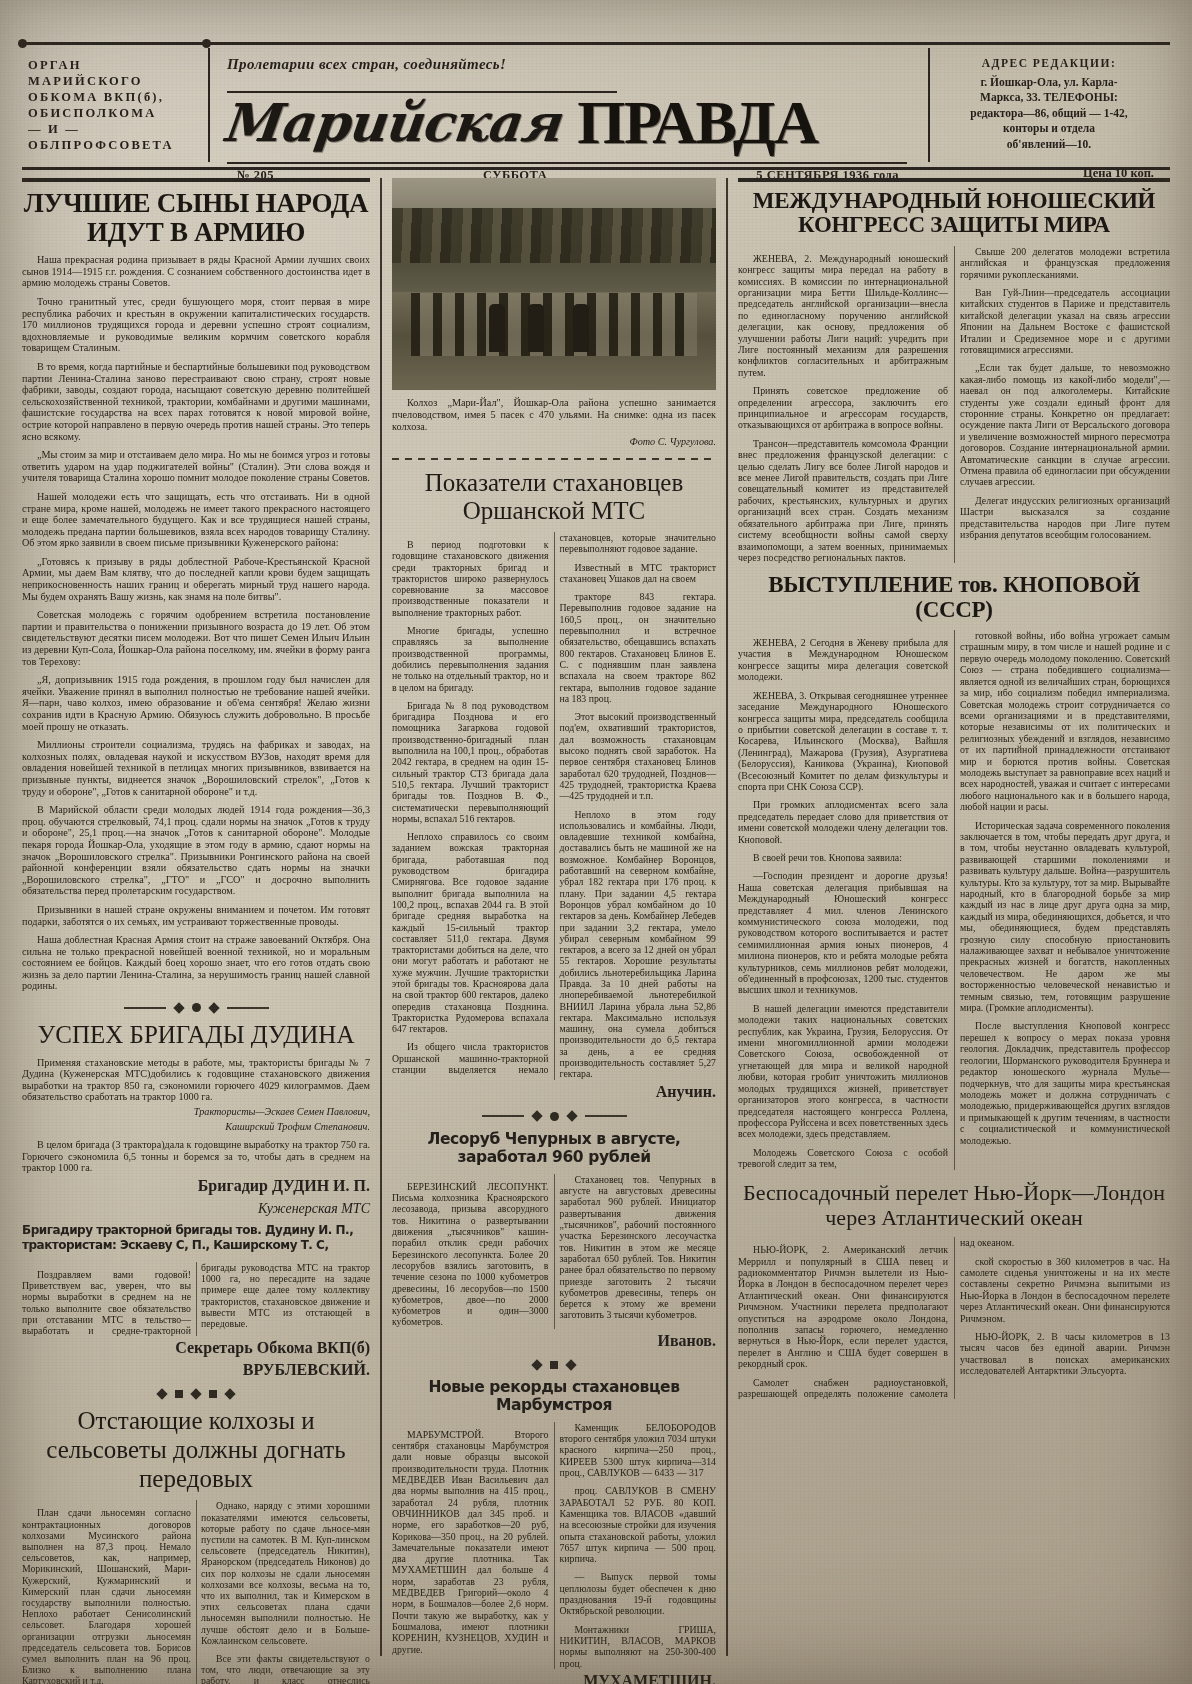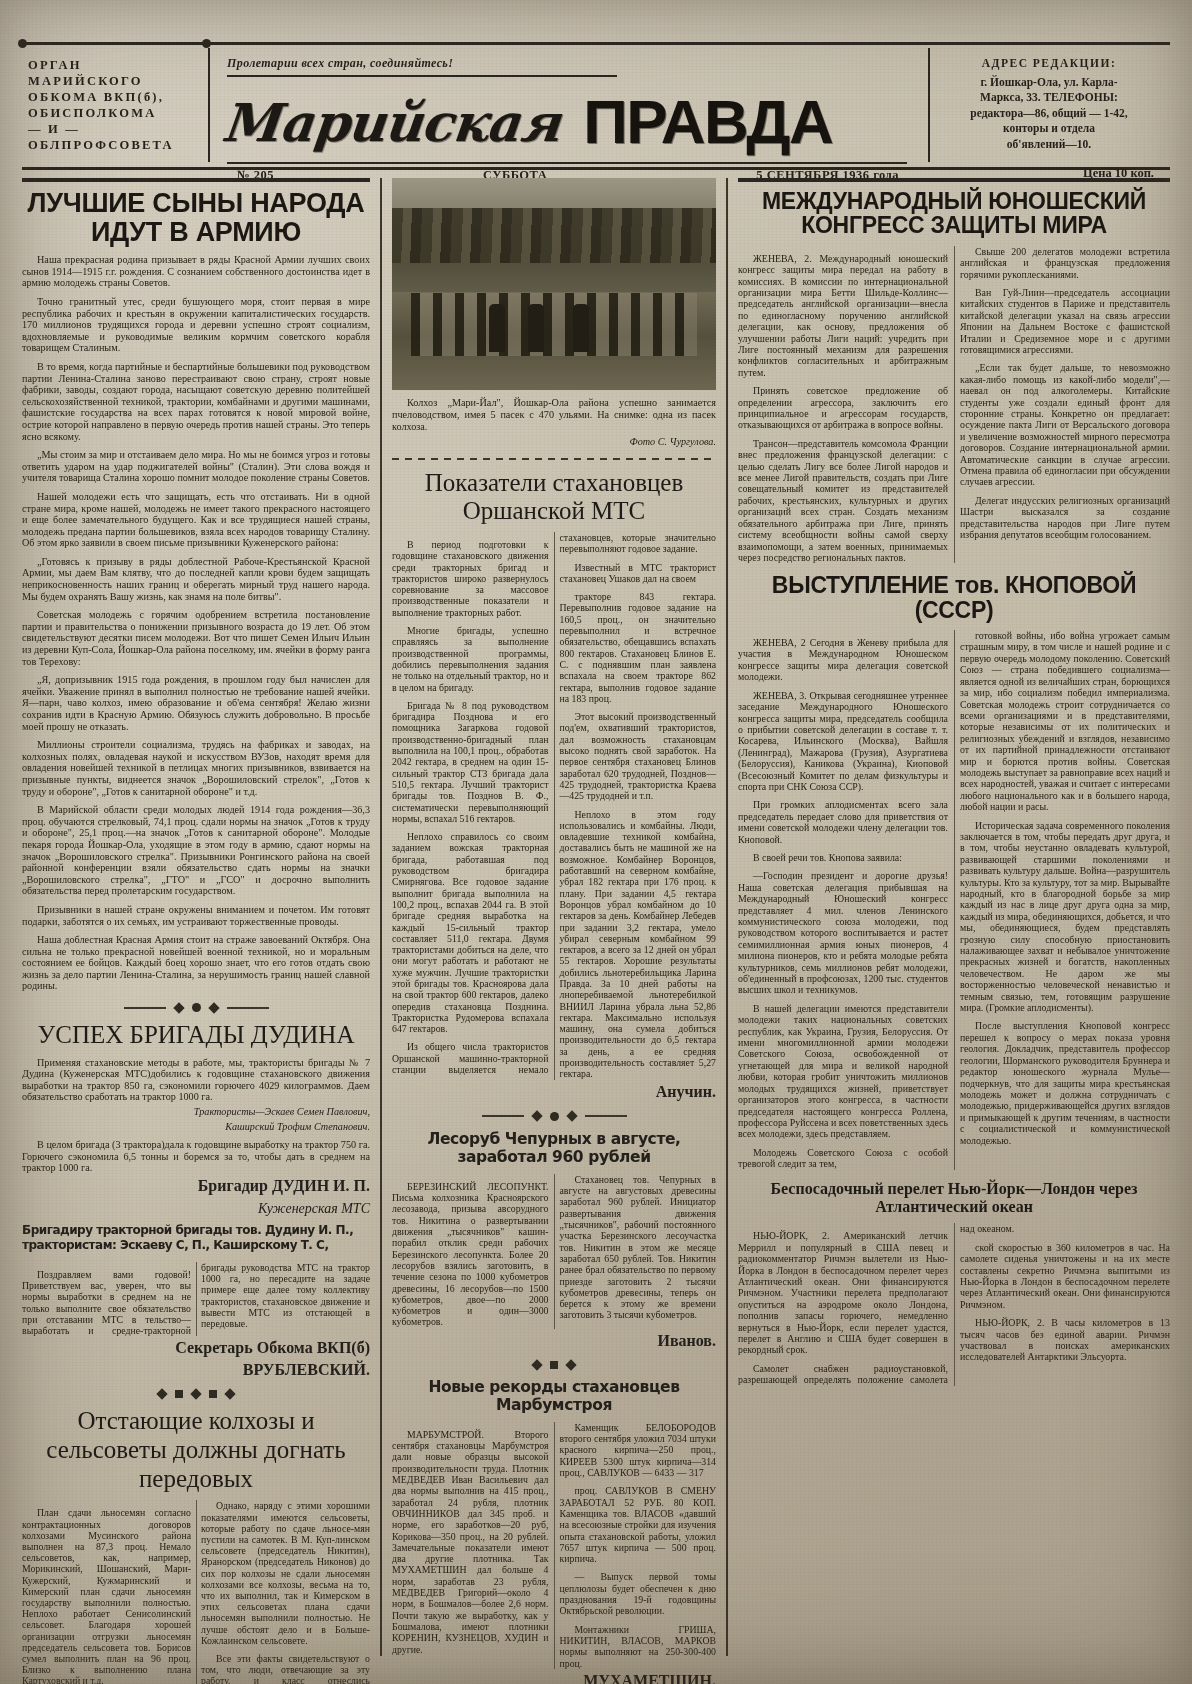--- a/index.html
+++ b/index.html
@@ -28,47 +28,47 @@
   .masthead{position:absolute;left:22px;top:42px;width:1148px;height:128px;}
   .mh-rule{position:absolute;left:0;right:0;height:3px;background:#2a2520;}
   .mh-rule.top{top:0;} .mh-rule.bot{bottom:0;}
   .mh-dot{position:absolute;width:9px;height:9px;border-radius:50%;background:#2a2520;}
   .organ{position:absolute;left:6px;top:6px;width:180px;height:114px;
     border-right:2px solid #2a2520;display:flex;flex-direction:column;
     align-items:flex-start;justify-content:center;text-align:center;
     font-family:"Liberation Serif",serif;font-weight:700;font-size:12.5px;
     letter-spacing:2.2px;line-height:16px;color:#241f1a;}
   .slogan{position:absolute;left:205px;top:14px;width:390px;
-    font-style:italic;font-weight:700;font-size:12px;letter-spacing:.4px;
-    border-bottom:2px solid #2a2520;padding-bottom:4px;color:#241f1a;}
+    font-style:italic;font-weight:700;font-size:15px;letter-spacing:.4px;
+    border-bottom:2px solid #2a2520;padding-bottom:18px;color:#241f1a;}
   .title-wrap{position:absolute;left:205px;top:44px;width:680px;height:72px;display:flex;align-items:center;}
   .t-script{font-family:"DejaVu Serif",serif;font-style:italic;font-weight:700;
     font-size:52px;letter-spacing:-1px;color:#1d1915;transform:skewX(-9deg);
     text-shadow:1px 1px 0 rgba(40,32,24,.45);}
-  .t-block{font-family:Liberation Sans, sans-serif;font-weight:700;font-size:62px;
-    letter-spacing:-1.5px;color:#17130f;margin-left:20px;line-height:62px;
+  .t-block{font-family:Liberation Serif, serif;font-weight:700;font-size:62px;
+    letter-spacing:-1.5px;color:#17130f;margin-left:14px;line-height:62px;
     text-shadow:1px 1px 0 rgba(30,24,18,.5);}
   .addr{position:absolute;right:6px;top:6px;width:236px;height:114px;
     border-left:2px solid #2a2520;padding:8px 6px 0 10px;box-sizing:border-box;
     text-align:center;font-size:11.5px;line-height:15.5px;font-weight:700;color:#241f1a;}
   .addr .hd{letter-spacing:1.5px;margin-bottom:3px;}
   .dateline{position:absolute;left:205px;top:120px;width:680px;
     border-top:2px solid #2a2520;display:flex;justify-content:space-between;
     padding:4px 8px 0 10px;box-sizing:border-box;font-size:12.5px;font-weight:700;letter-spacing:.5px;}
   .price{position:absolute;right:16px;top:124px;font-size:12.5px;font-weight:700;}
 
   
   .cols{position:absolute;left:22px;top:178px;width:1148px;height:1478px;display:flex;}
   .col{box-sizing:border-box;}
   .col-l{width:358px;padding-right:10px;}
   .col-m{width:348px;padding:0 10px;border-left:2px solid #3b352c;border-right:2px solid #3b352c;}
   .col-r{width:442px;padding-left:10px;}
   .topbar{height:4px;background:#2a2520;margin-bottom:7px;}
 
-  h1.hl{font-family:Liberation Sans, sans-serif;font-weight:700;text-align:center;
+  h1.hl{font-family:Liberation Serif, serif;font-weight:700;text-align:center;
     margin:0 0 8px;line-height:1.06;color:#1b1713;letter-spacing:-.3px;}
   .hl-xl{font-size:27px;}
   .hl-cond{font-size:23px;letter-spacing:-.6px;}
   h2.sub{font-family:"Liberation Serif",serif;font-weight:400;text-align:center;
     font-size:25px;margin:4px 0 8px;line-height:1.1;color:#1f1b17;}
   h2.sub2{font-family:"Liberation Serif",serif;font-weight:400;text-align:center;
     font-size:25px;margin:6px 0 7px;line-height:1.15;color:#1f1b17;}
   h3.bold-hd{font-family:"DejaVu Sans",sans-serif;font-weight:700;font-size:15.5px;
     text-align:center;margin:5px 0 7px;line-height:1.2;letter-spacing:-.4px;}
   h3.bold-lft{font-family:"DejaVu Sans",sans-serif;font-weight:700;font-size:12px;
@@ -297,21 +297,21 @@
         <p>При громких аплодисментах всего зала председатель передает слово для приветствия от имени советской молодежи члену делегации тов. Кноповой.</p>
         <p>В своей речи тов. Кнопова заявила:</p>
         <p>—Господин президент и дорогие друзья! Наша советская делегация прибывшая на Международный Юношеский конгресс представляет 4 мил. членов Ленинского коммунистического союза молодежи, под руководством которого воспитывается и растет семимиллионная армия юных пионеров, 4 милиона пионеров, кто и ребята молодые ребята культурников, семь миллионов ребят молодежи, об'единенный в профсоюзах, 1200 тыс. студентов высших школ и техникумов.</p>
         <p>В нашей делегации имеются представители молодежи таких национальных советских республик, как Украина, Грузия, Белоруссия. От имени многомиллионной армии молодежи Советского Союза, освобожденной от угнетающей для мира и великой народной любви, которая гробит уничтожить миллионов молодых трудящихся жизней, приветствует организаторов этого конгресса, в частности председателя настоящего конгресса Роллена, профессора Руйссена и всех поветственных здесь всех молодежи, здесь представляем.</p>
         <p>Молодежь Советского Союза с особой тревогой следит за тем,</p>
         <p>готовкой войны, ибо война угрожает самым страшным миру, в том числе и нашей родине и с первую очередь молодому поколению. Советский Союз — страна победившего социализма—является одной из величайших стран, борющихся за мир, ибо социализм победил империализма. Советская молодежь строит сотрудничается со всеми организациями и в представителями, которые независимы от их политических и религиозных убеждений и взглядов, независимо от их партийной принадлежности отстаивают мир и борются против войны. Советская молодежь выступает за равноправие всех наций и всех народностей, уважая и считает с интересами любого национального как и в большего народа, любой нации и расы.</p>
         <p>Историческая задача современного поколения заключается в том, чтобы передать друг друга, и в том, чтобы неустанно овладевать культурой, развивающей старшими поколениями и развивать культуру дальше. Война—разрушитель культуры. Кто за культуру, тот за мир. Вырывайте народный, кто в благородной борьбе за мир каждый из нас в лице друг друга одна за мир, каждый из мира, обединяющихся, добьется, и что мы, обединяющиеся, будем представлять грозную силу способную приостановить налаживающее захват и небывалое уничтожение прекрасных жизней и богатств, накопленных человечеством. Не даром же мы восторженностью человеческой ненавистью и темным связью, тем, готовящим разрушение мира. (Громкие аплодисменты).</p>
         <p>После выступления Кноповой конгресс перешел к вопросу о мерах показа уровня геология. Докладчик, представитель профессор геологии, Шорманского руководителя Бруннера и редактор юношеского журнала Мулье—подчеркнув, что для защиты мира крестьянская молодежь может и должна сотрудничать с молодежью, придерживающейся других взглядов и примыкающей к другим течениям, в частности с социалистической и коммунистической молодежью.</p>
       </div>
 
-      <h2 class="sub2" style="font-weight:700;font-size:16px;margin-top:10px">Беспосадочный перелет Нью-Йорк—Лондон через Атлантический океан</h2>
+      <h2 class="sub2" style="font-weight:400;font-size:22px;margin-top:10px">Беспосадочный перелет Нью-Йорк—Лондон через Атлантический океан</h2>
       <div class="rcol2">
         <p>НЬЮ-ЙОРК, 2. Американский летчик Меррилл и популярный в США певец и радиокомментатор Ричмэн вылетели из Нью-Йорка в Лондон в беспосадочном перелет через Атлантический океан. Они финансируются Ричмэном. Участники перелета предполагают опуститься на аэродроме около Лондона, пополнив запасы горючего, немедленно вернуться в Нью-Йорк, если перелет удастся, перелет в Англию и США будет совершен в рекордный срок.</p>
         <p>Самолет снабжен радиоустановкой, разрешающей определять положение самолета над океаном.</p>
         <p>ской скоростью в 360 километров в час. На самолете сиденья уничтожены и на их месте составлены секретно Ричмэна выпитыми из Нью-Йорка в Лондон в беспосадочном перелете через Атлантический океан. Они финансируются Ричмэном.</p>
         <p>НЬЮ-ЙОРК, 2. В часы километров в 13 тысяч часов без единой аварии. Ричмэн участвовал в поисках американских исследователей Антарктики Эльсуорта.</p>
       </div>
     </div>
 
   </div>
 

